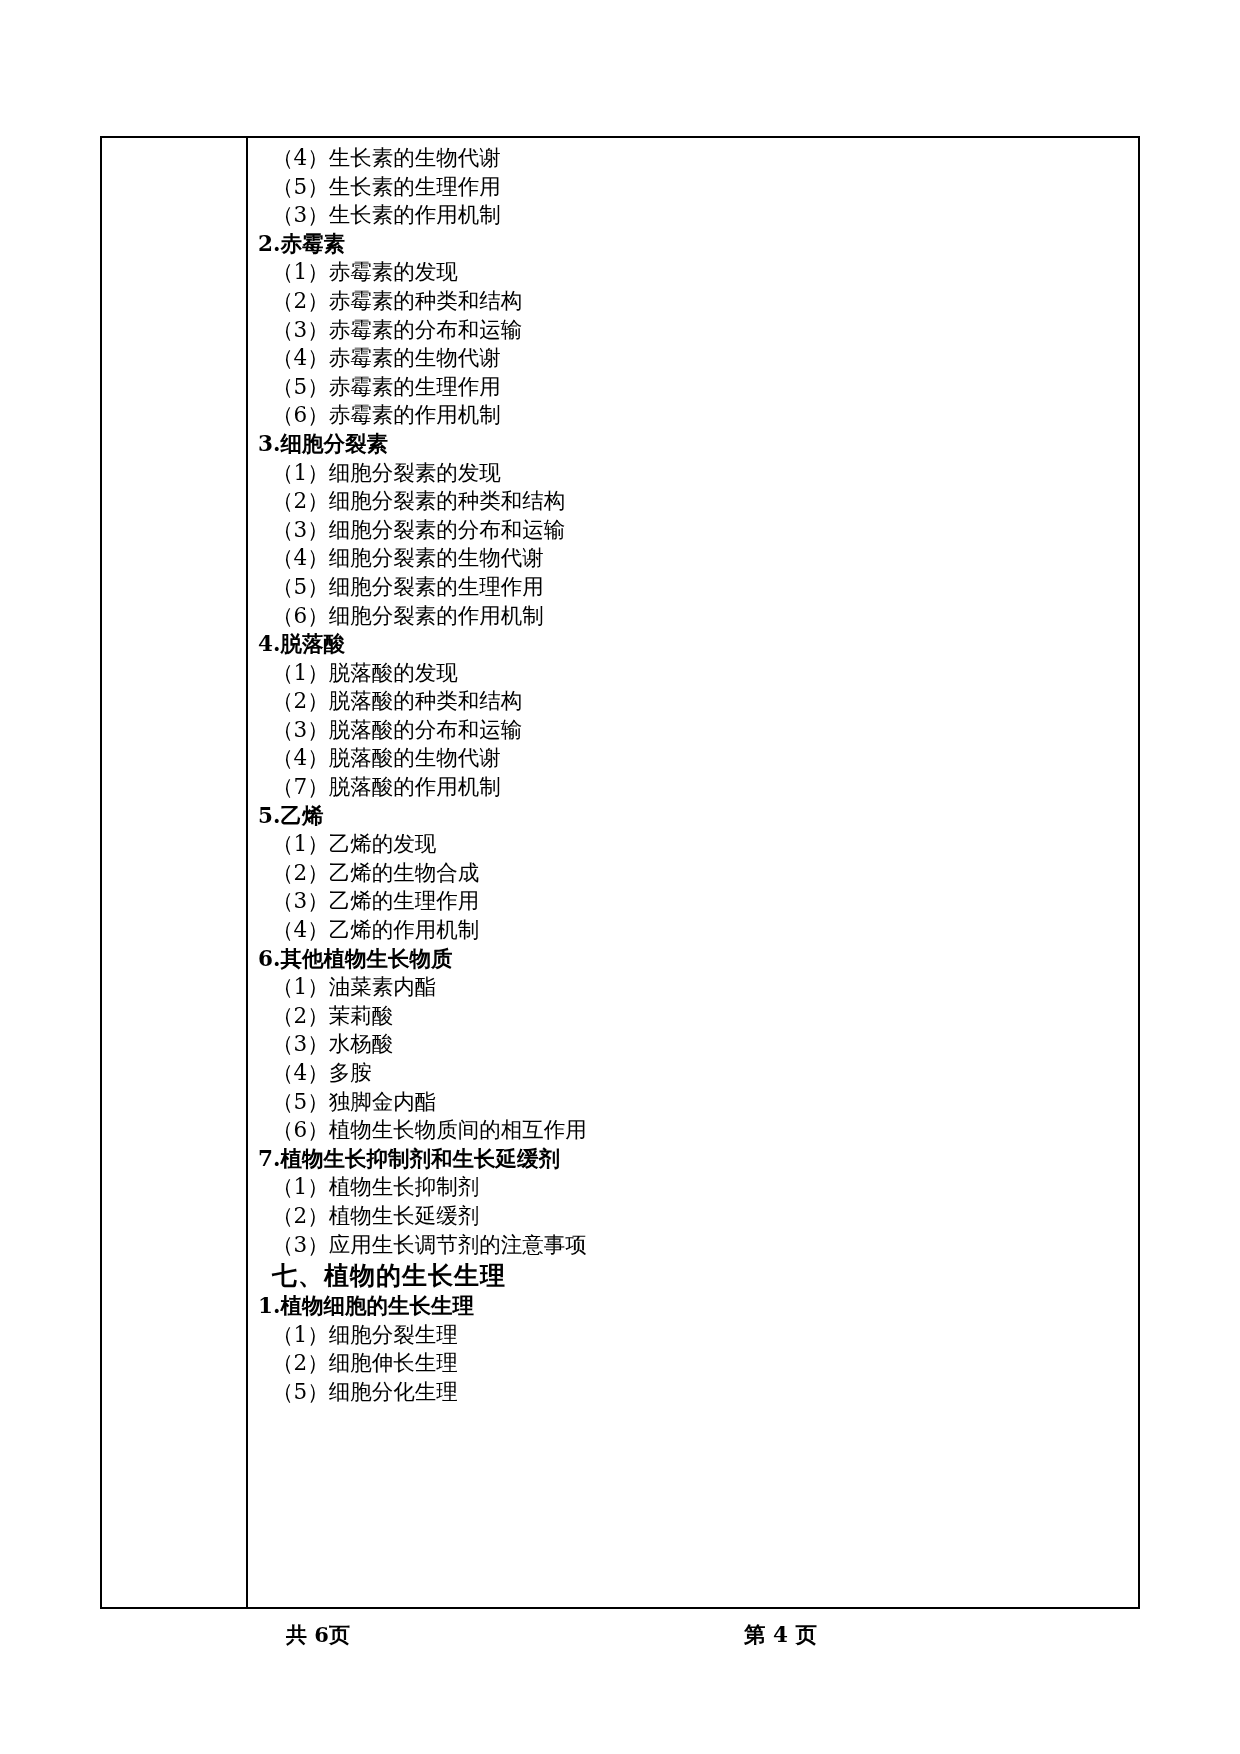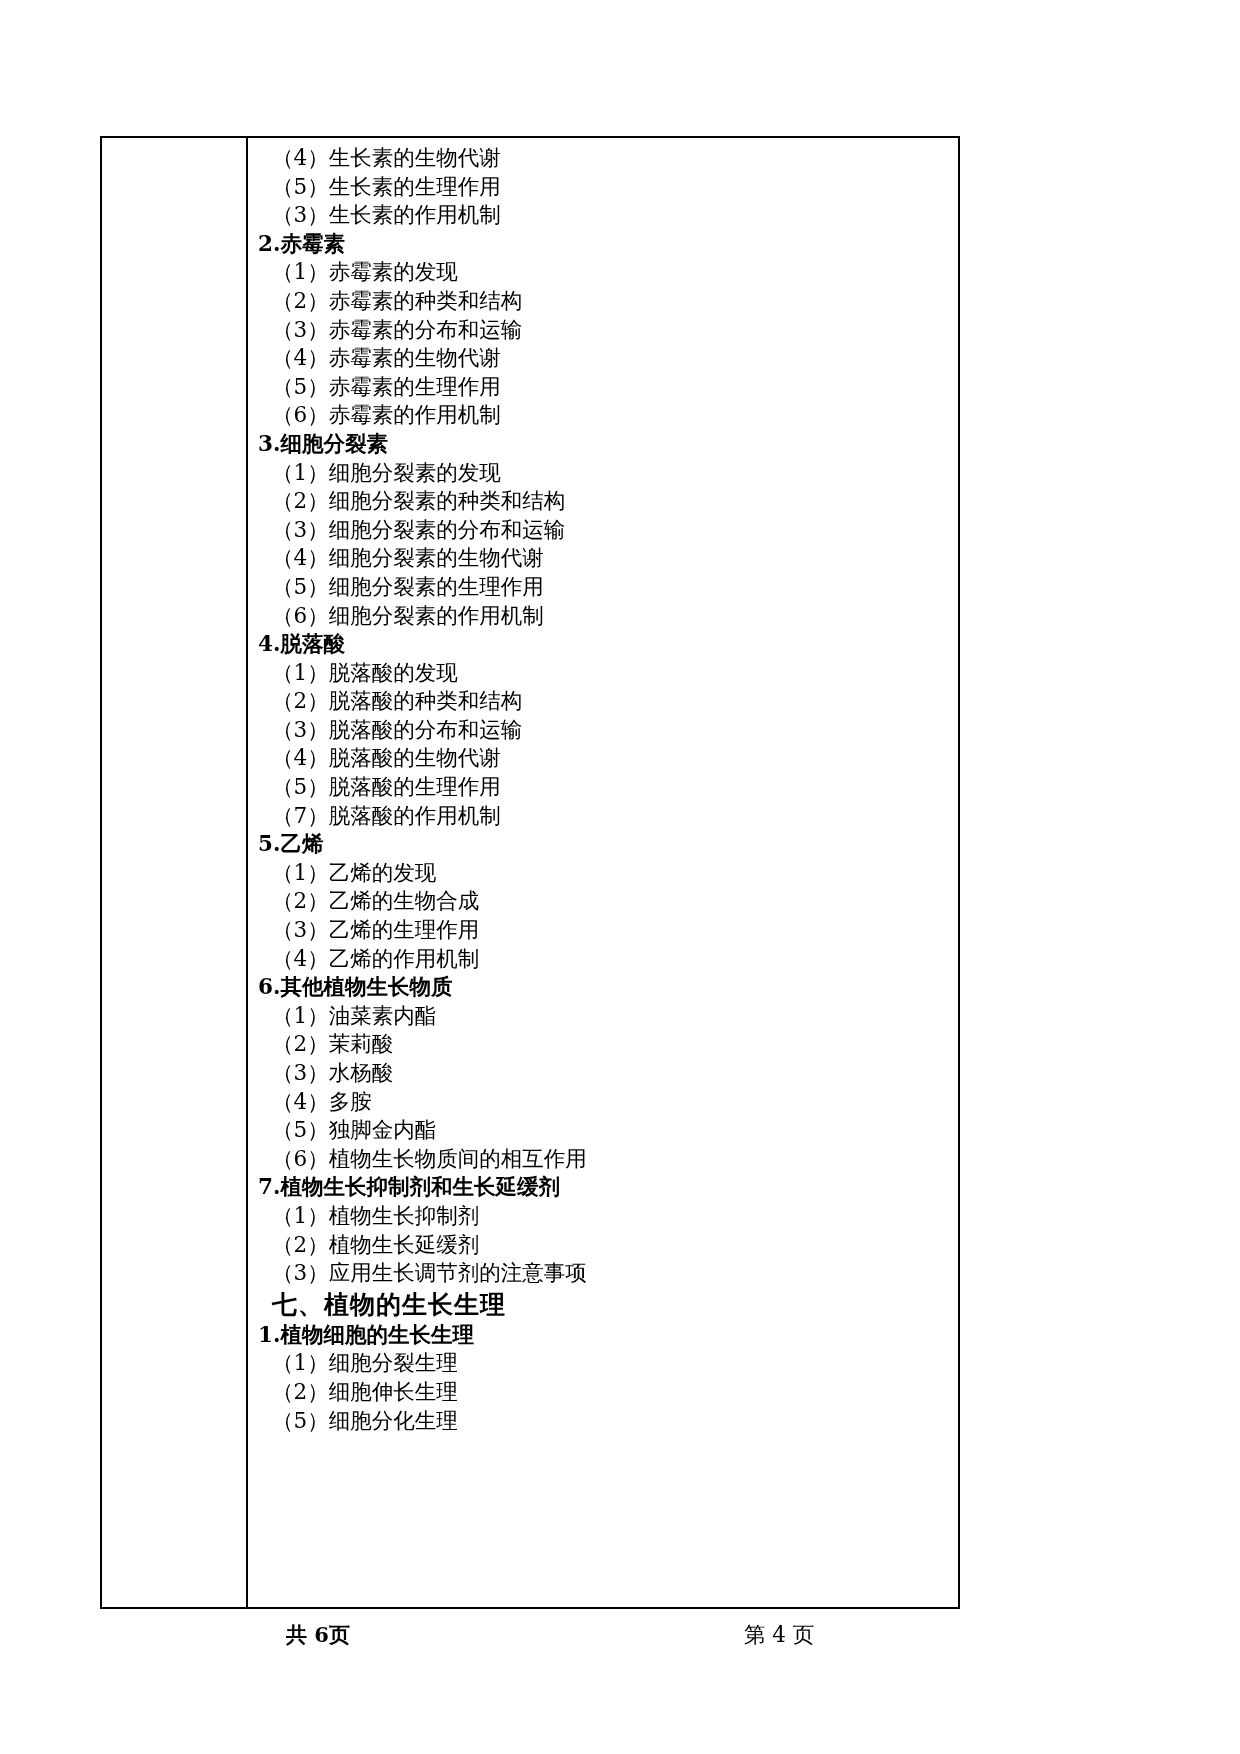--- a/index.html
+++ b/index.html
@@ -23,21 +23,21 @@
     top: 0;
     width: 1240px;
     height: 1754px;
   }
 
   
   .outline-table {
     position: absolute;
     left: 100px;
     top: 136px;
-    width: 860px;
+    width: 1040px;
     height: 1473px;
     border: 2px solid #000000;
     box-sizing: border-box;
     display: flex;
     align-items: stretch;
   }
   .col-left {
     width: 146px;
     flex: 0 0 146px;
     border-right: 2px solid #000000;
@@ -89,21 +89,21 @@
     line-height: 30px;
     white-space: pre;
     font-weight: bold;
   }
   .footer-right {
     position: absolute;
     left: 644px;
     top: 0;
     font-size: 21.5px;
     line-height: 30px;
-    font-weight: normal;
+    font-weight: bold;
     white-space: pre;
   }
 </style>
 </head>
 <body>
 
 <div class="page">
 
   <div class="outline-table">
     <div class="col-left"></div>
@@ -124,21 +124,20 @@
           <div class="line level-sub">（2）细胞分裂素的种类和结构</div>
           <div class="line level-sub">（3）细胞分裂素的分布和运输</div>
           <div class="line level-sub">（4）细胞分裂素的生物代谢</div>
           <div class="line level-sub">（5）细胞分裂素的生理作用</div>
           <div class="line level-sub">（6）细胞分裂素的作用机制</div>
           <div class="line level-num">4.脱落酸</div>
           <div class="line level-sub">（1）脱落酸的发现</div>
           <div class="line level-sub">（2）脱落酸的种类和结构</div>
           <div class="line level-sub">（3）脱落酸的分布和运输</div>
           <div class="line level-sub">（4）脱落酸的生物代谢</div>
-          <div class="line level-sub">（5）脱落酸的生理作用</div>
           <div class="line level-sub">（7）脱落酸的作用机制</div>
           <div class="line level-num">5.乙烯</div>
           <div class="line level-sub">（1）乙烯的发现</div>
           <div class="line level-sub">（2）乙烯的生物合成</div>
           <div class="line level-sub">（3）乙烯的生理作用</div>
           <div class="line level-sub">（4）乙烯的作用机制</div>
           <div class="line level-num">6.其他植物生长物质</div>
           <div class="line level-sub">（1）油菜素内酯</div>
           <div class="line level-sub">（2）茉莉酸</div>
           <div class="line level-sub">（3）水杨酸</div>

